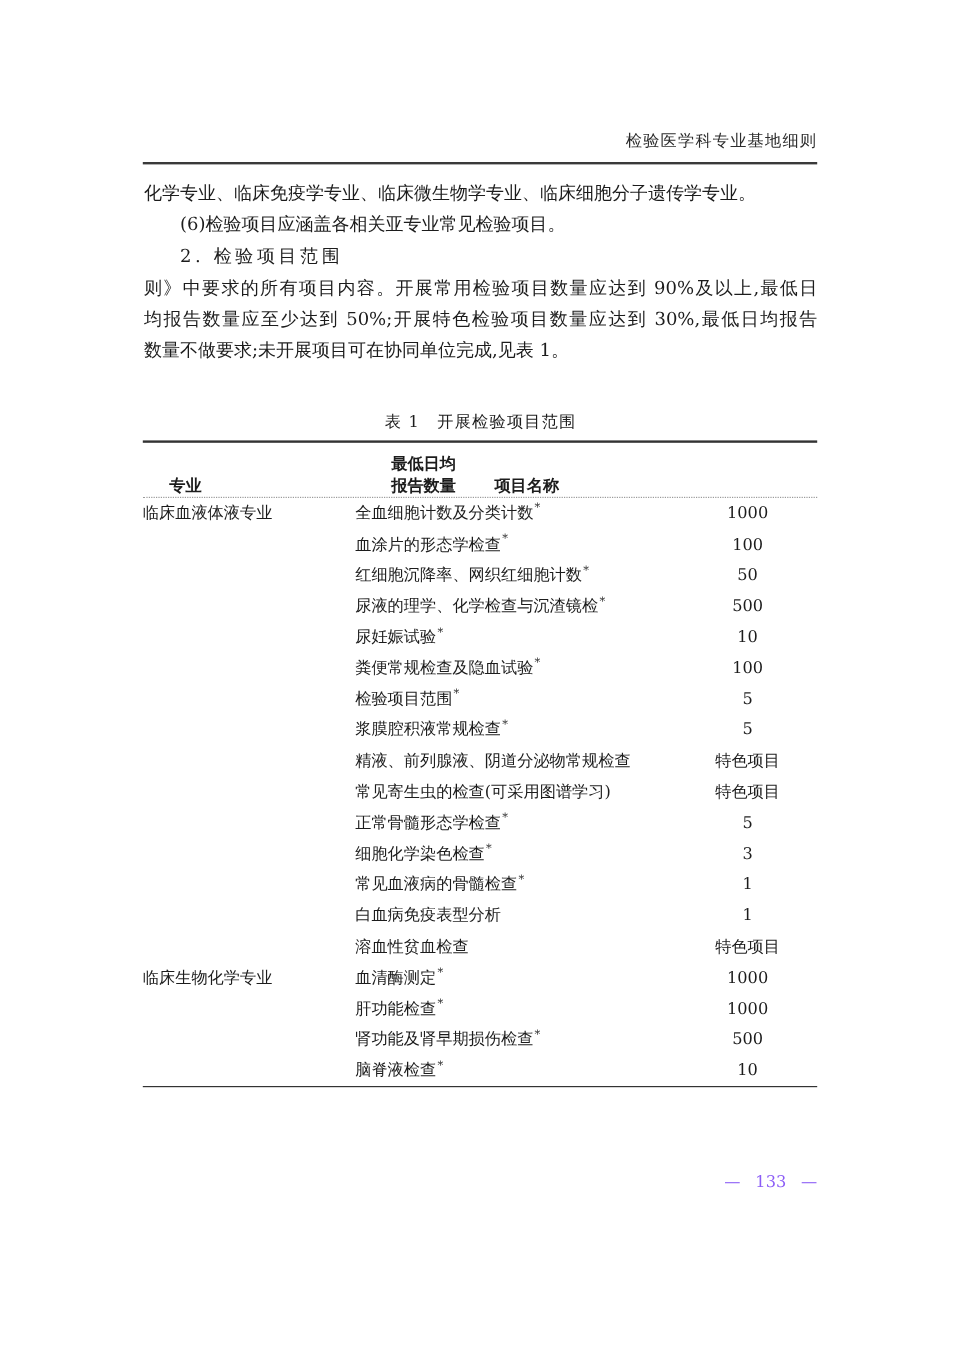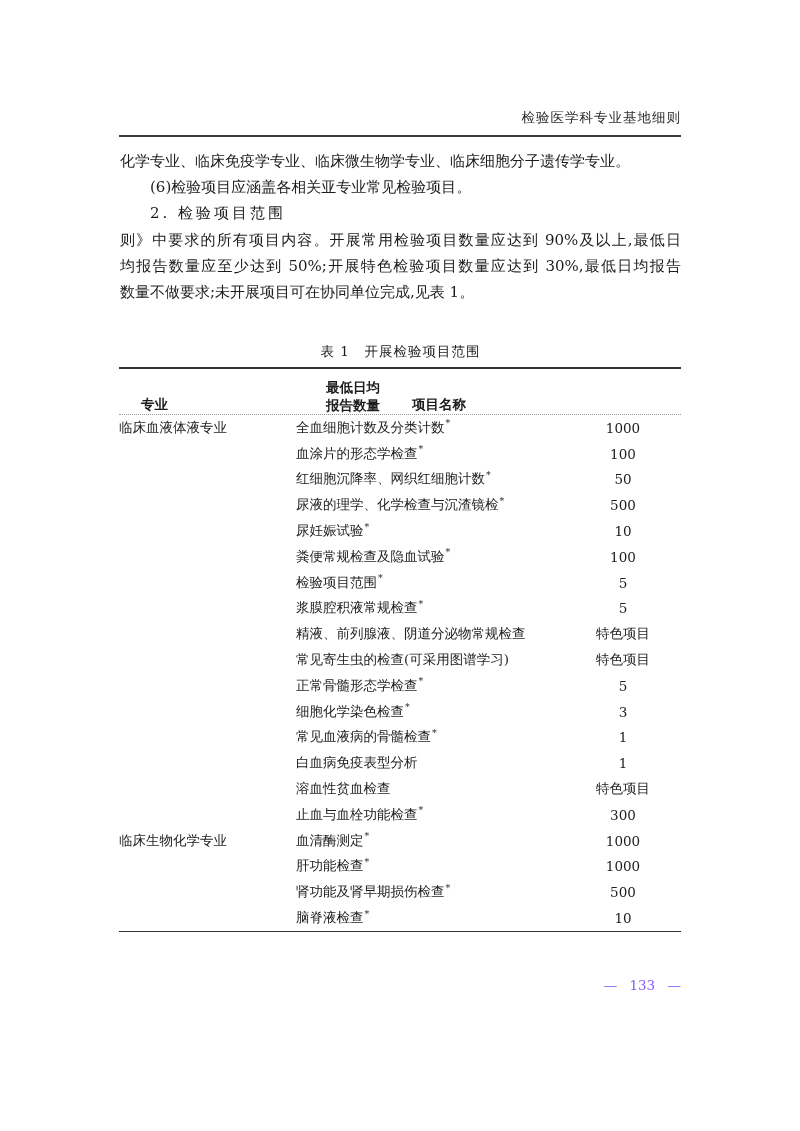--- a/index.html
+++ b/index.html
@@ -165,25 +165,20 @@
           <div class="cell c1"></div>
           <div class="cell c2"><span>白血病免疫表型分析</span></div>
           <div class="cell c3">1</div>
         </div>
         <div class="trow">
           <div class="cell c1"></div>
           <div class="cell c2"><span>溶血性贫血检查</span></div>
           <div class="cell c3">特色项目</div>
         </div>
         <div class="trow">
-          <div class="cell c1"></div>
-          <div class="cell c2"><span>止血与血栓功能检查</span><sup class="star">*</sup></div>
-          <div class="cell c3">300</div>
-        </div>
-        <div class="trow">
           <div class="cell c1">临床生物化学专业</div>
           <div class="cell c2"><span>血清酶测定</span><sup class="star">*</sup></div>
           <div class="cell c3">1000</div>
         </div>
         <div class="trow">
           <div class="cell c1"></div>
           <div class="cell c2"><span>肝功能检查</span><sup class="star">*</sup></div>
           <div class="cell c3">1000</div>
         </div>
         <div class="trow">

